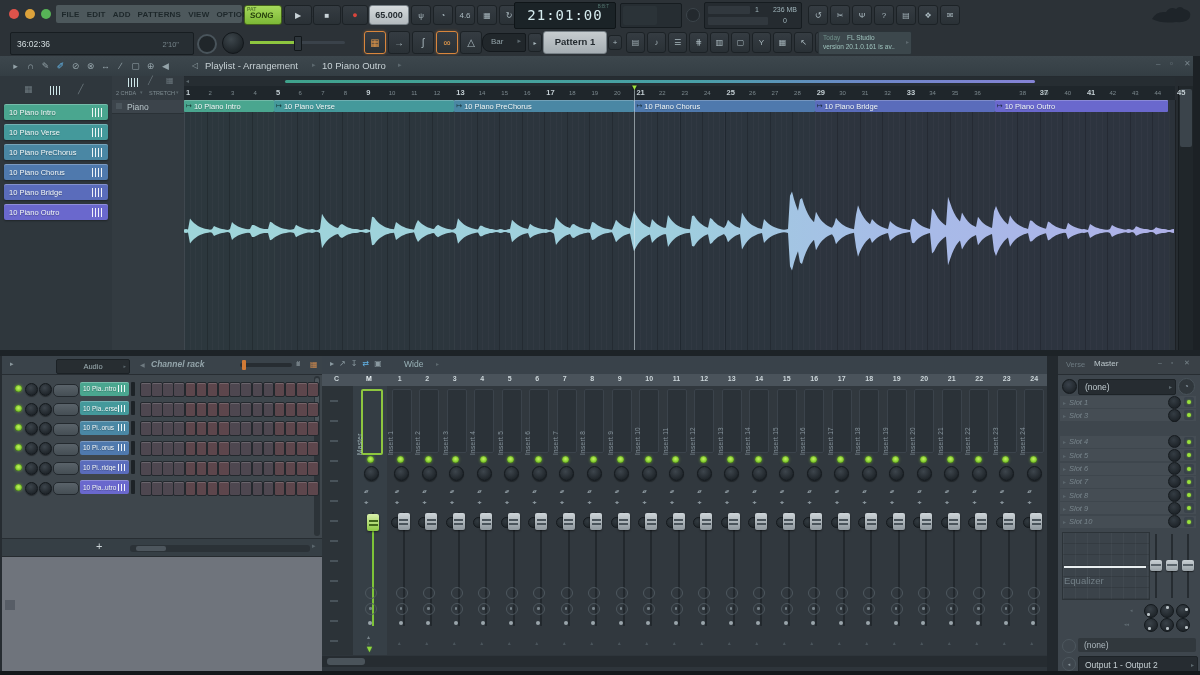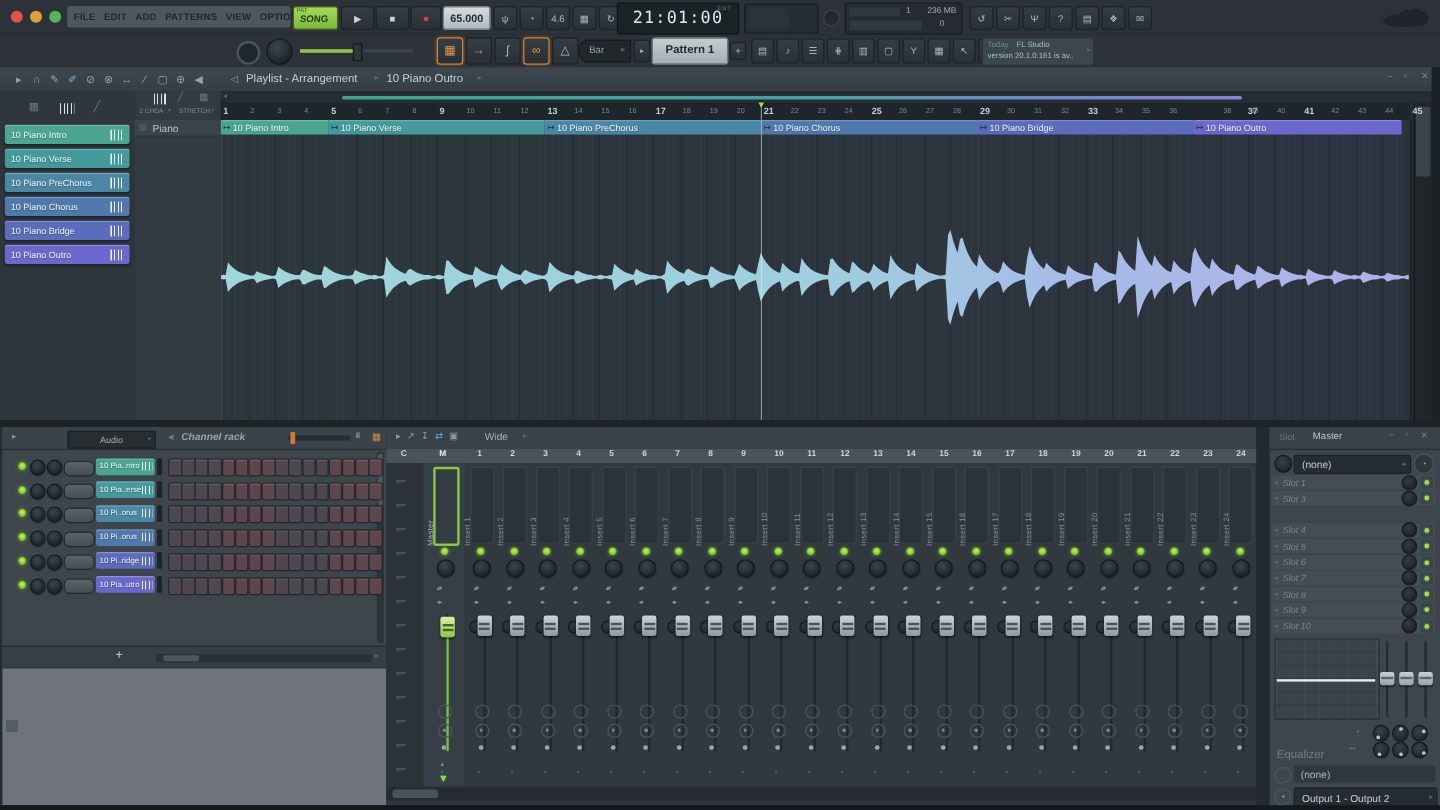--- a/index.html
+++ b/index.html
@@ -152,20 +152,24 @@
       <div class="ib b1">?</div>
       <div class="ib b1">▤</div>
       <div class="ib b1">❖</div>
       <div class="ib b1">✉</div>
     </div>
   <svg class="abs" style="left:1146px;top:3px;" width="48" height="24" viewBox="0 0 48 24">
     <path fill="#1e2429" d="M6 16 Q10 8 20 9 Q24 3 30 6 Q34 2 38 6 Q46 8 44 14 Q42 20 30 19 Q16 21 6 16 Z"></path>
   </svg>
 
   <div class="abs" style="left:0;top:29px;width:1200px;height:27px;background:#2c3237;border-bottom:1px solid #1b2024;"></div>
+  <div class="abs" style="left:10px;top:32px;width:182px;height:21px;background:#272e33;border:1px solid #171d21;border-radius:2px;">
+    <span class="abs" style="left:6px;top:6px;font-size:8.5px;color:#d4dee1;">36:02:36</span>
+    <span class="abs" style="right:14px;top:7px;font-size:7.5px;color:#76848a;">2'10"</span>
+  </div>
   <div class="abs" style="left:197px;top:34px;width:16px;height:16px;border-radius:50%;border:2px solid #49545b;background:#20262a;"></div>
   <div class="abs" style="left:222px;top:32px;width:20px;height:20px;border-radius:50%;background:radial-gradient(circle at 40% 32%,#3d464c,#1d2327 75%);border:1px solid #12171b;"></div>
   <div class="abs" style="left:250px;top:41px;width:95px;height:3px;background:#3a424a;border-radius:2px;">
     <div class="abs" style="left:0;top:0;width:46px;height:3px;background:#8dc63f;"></div>
     <div class="abs" style="left:44px;top:-5px;width:6px;height:13px;background:#2e363c;border:1px solid #12171a;border-radius:1px;"></div>
   </div>
   <div class="hstack" id="row2-icons" style="left:364px;top:31px;">
       <div class="ib b2 on">▦</div>
       <div class="ib b2">→</div>
       <div class="ib b2">ʃ</div>
@@ -385,38 +389,38 @@
   <div class="abs" style="left:322px;top:386px;width:725px;height:269px;background:#31383e;"></div>
   <div class="abs" style="left:322px;top:386px;width:31px;height:269px;background:#2c3338;"></div>
   <div class="abs" style="left:353px;top:386px;width:34px;height:269px;background:#363f46;"></div>
   <div class="abs" style="left:322px;top:656px;width:725px;height:11px;background:#262c31;">
     <div class="abs" style="left:5px;top:2px;width:38px;height:7px;background:#4a535a;border-radius:3px;"></div>
   </div>
   <div class="abs" style="left:1047px;top:356px;width:11px;height:316px;background:#23292e;"></div>
 
   <div class="abs" style="left:1058px;top:356px;width:142px;height:316px;background:#3e464d;"></div>
   <div class="abs" style="left:1058px;top:356px;width:142px;height:18px;background:#3a4147;border-bottom:1px solid #272d32;"></div>
-  <span class="abs" style="left:1066px;top:360px;font-size:7.5px;color:#6d7a80;">Slot</span>
+  <span class="abs" style="left:1066px;top:360px;font-size:7.5px;color:#6d7a80;">Verse</span>
   <span class="abs" style="left:1094px;top:359px;font-size:8px;color:#bcc7cb;">Master</span>
   <span class="abs" style="left:1158px;top:359px;font-size:7px;color:#77848a;">–</span>
   <span class="abs" style="left:1171px;top:359px;font-size:7px;color:#77848a;">▫</span>
   <span class="abs" style="left:1184px;top:359px;font-size:7px;color:#77848a;">✕</span>
   <div class="abs" style="left:1062px;top:379px;width:13px;height:13px;border-radius:50%;background:radial-gradient(circle at 42% 35%,#39414a,#20262b 72%);border:1px solid #14191d;"></div>
   <div class="abs" style="left:1078px;top:379px;width:96px;height:14px;background:#262c31;border-radius:2px;border:1px solid #1d2327;">
     <span style="position:absolute;left:6px;top:2px;font-size:8.5px;color:#c3ced2;">(none)</span>
     <span style="position:absolute;right:3px;top:3px;font-size:6px;color:#5c686e;">▸</span>
   </div>
   <div class="abs" style="left:1178px;top:378px;width:15px;height:15px;border-radius:50%;background:#30373c;border:1px solid #49535a;display:flex;align-items:center;justify-content:center;">
     <span style="font-size:8px;color:#8795a0;">◔</span>
   </div>
 
   <div class="abs" style="left:1062px;top:532px;width:86px;height:66px;background:#3b434a;border:1px solid #2c3338;
        background-image:repeating-linear-gradient(90deg,rgba(255,255,255,.03) 0 1px,transparent 1px 12px),repeating-linear-gradient(0deg,rgba(0,0,0,.12) 0 1px,transparent 1px 11px);"></div>
   <div class="abs" style="left:1064px;top:566px;width:82px;height:2px;background:#e9eff1;"></div>
-  <span class="abs" style="left:1064px;top:624px;font-size:9.5px;color:#727f86;">Equalizer</span>
+  <span class="abs" style="left:1064px;top:575px;font-size:9.5px;color:#727f86;">Equalizer</span>
   <span class="abs" style="left:1130px;top:607px;font-size:5px;color:#5f6a71;">◂</span>
   <span class="abs" style="left:1124px;top:621px;font-size:5px;color:#5f6a71;">◂◂</span>
   <div class="abs" style="left:1062px;top:639px;width:12px;height:12px;border-radius:50%;border:1.5px solid #4d575e;"></div>
   <div class="abs" style="left:1078px;top:638px;width:118px;height:14px;background:#31383d;border-radius:2px;">
     <span style="position:absolute;left:6px;top:2px;font-size:8.5px;color:#aeb9bf;">(none)</span>
   </div>
   <div class="abs" style="left:1062px;top:657px;width:12px;height:12px;border-radius:50%;border:1.5px solid #4d575e;display:flex;align-items:center;justify-content:center;">
     <span style="font-size:5px;color:#8a979c;">◂</span>
   </div>
   <div class="abs" style="left:1078px;top:656px;width:118px;height:15px;background:#262c31;border-radius:2px;border:1px solid #1d2327;">

